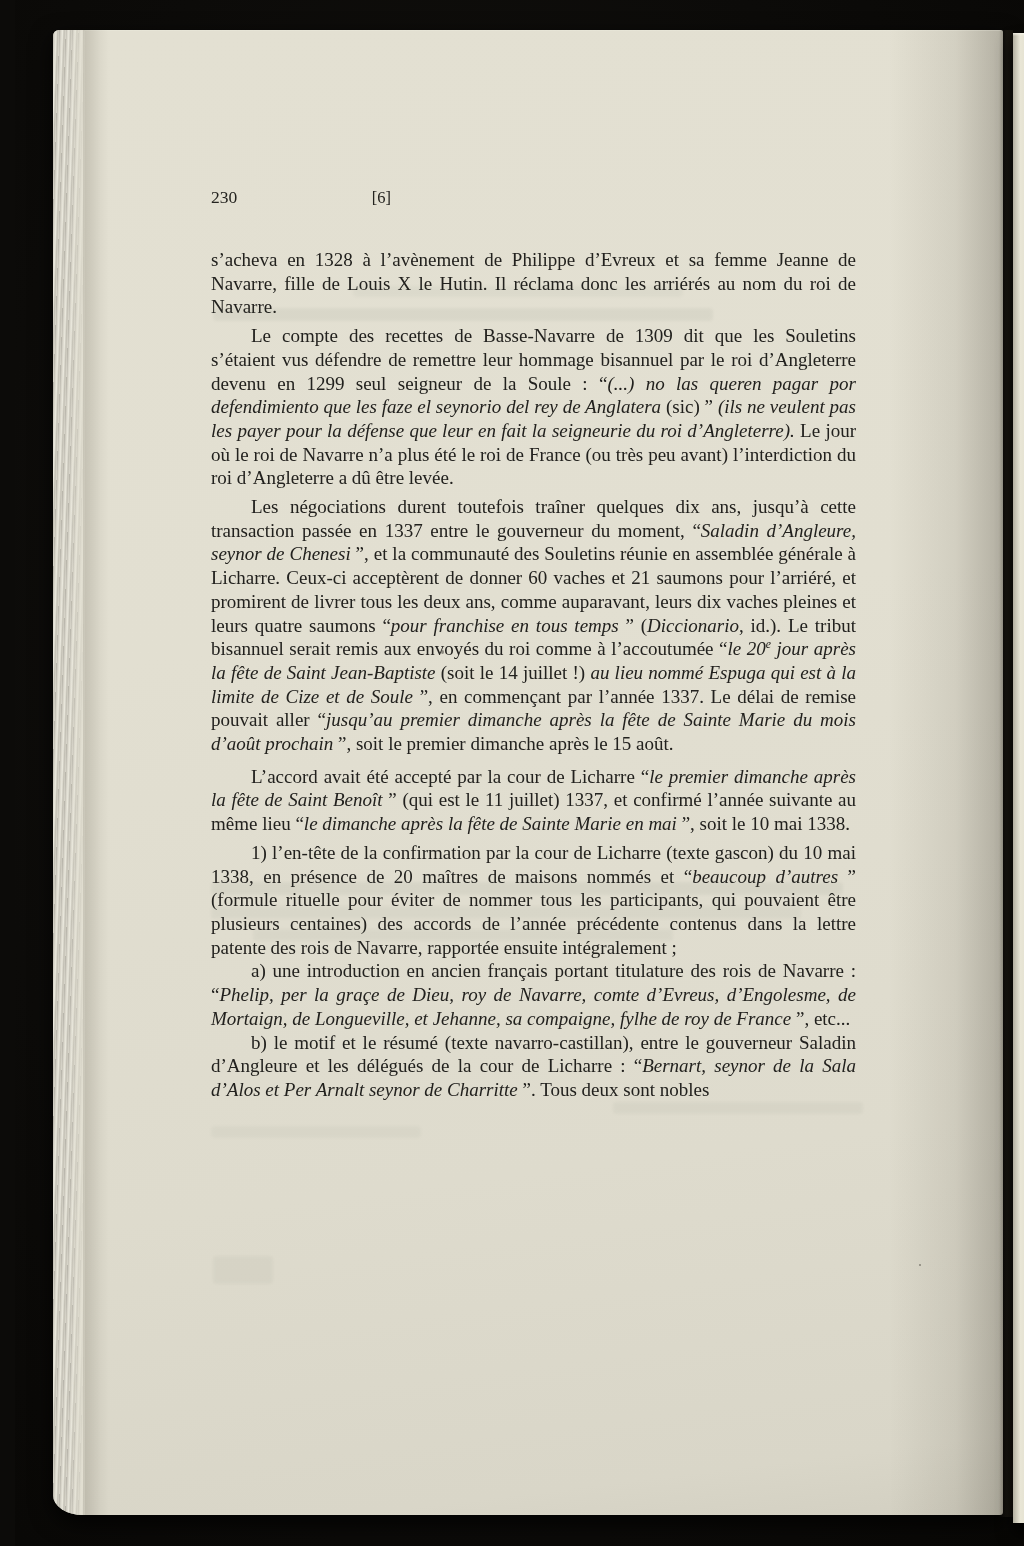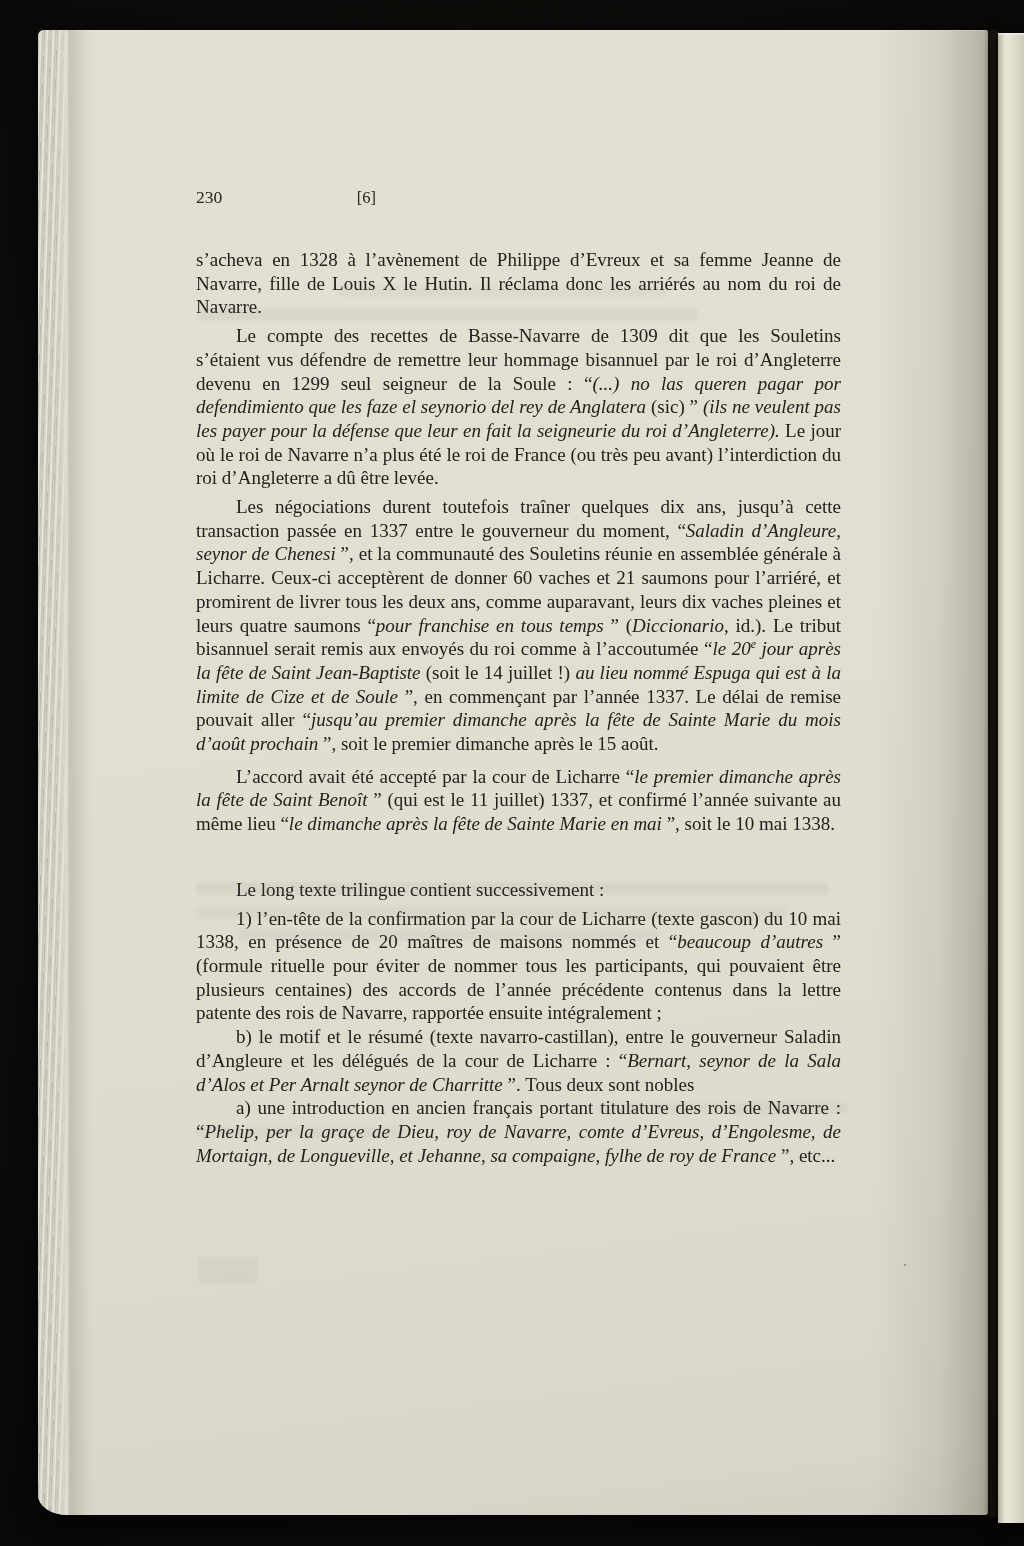--- a/index.html
+++ b/index.html
@@ -5,20 +5,21 @@
   html,body{margin:0;padding:0;}
   body{
     width:1024px;height:1546px;
     background:#0c0b09;
     font-family:"Liberation Serif","DejaVu Serif",serif;
     position:relative;overflow:hidden;
   }
   .scan{
     position:absolute;inset:0;
     background:radial-gradient(ellipse at 45% 42%, #14120f 0%, #0c0b09 62%, #080705 100%);
+    margin-left:15px;
   }
   
   .page{
     position:absolute;left:38px;top:30px;width:950px;height:1485px;
     background:
       linear-gradient(90deg, rgba(120,115,100,0.25) 0%, rgba(120,115,100,0) 5%),
       linear-gradient(90deg, rgba(70,64,50,0) 88%, rgba(70,64,50,0.10) 95%, rgba(55,50,38,0.28) 100%),
       linear-gradient(173deg, #e3e0d2 0%, #e2dfd1 40%, #dedbcd 75%, #d9d6c8 95%, #d2cfc1 100%);
     border-radius:6px 2px 3px 30px / 6px 2px 3px 20px;
     box-shadow:0 8px 22px rgba(0,0,0,0.85), 0 1px 0 rgba(245,243,232,0.25) inset;
@@ -94,24 +95,23 @@
     <div class="header">
       <span class="num">230</span>
       <span class="ref">[6]</span>
     </div>
 
     <div class="text-body" id="text-body">
         <p><span>s’acheva en 1328 à l’avènement de Philippe d’Evreux et sa femme Jeanne de Navarre, fille de Louis X le Hutin. Il réclama donc les arriérés au nom du roi de Navarre.</span></p>
         <p class="indent gap-xs"><span>Le compte des recettes de Basse-Navarre de 1309 dit que les Souletins s’étaient vus défendre de remettre leur hommage bisannuel par le roi d’Angleterre devenu en 1299 seul seigneur de la Soule : “</span><span class="it">(...) no las queren pagar por defendimiento que les faze el seynorio del rey de Anglatera</span><span> (sic) ” </span><span class="it">(ils ne veulent pas les payer pour la défense que leur en fait la seigneurie du roi d’Angleterre).</span><span> Le jour où le roi de Navarre n’a plus été le roi de France (ou très peu avant) l’interdiction du roi d’Angleterre a dû être levée.</span></p>
         <p class="indent gap-xs"><span>Les négociations durent toutefois traîner quelques dix ans, jusqu’à cette transaction passée en 1337 entre le gouverneur du moment, “</span><span class="it">Saladin d’Angleure, seynor de Chenesi</span><span> ”, et la communauté des Souletins réunie en assemblée générale à Licharre. Ceux-ci acceptèrent de donner 60 vaches et 21 saumons pour l’arriéré, et promirent de livrer tous les deux ans, comme auparavant, leurs dix vaches pleines et leurs quatre saumons “</span><span class="it">pour franchise en tous temps</span><span> ” (</span><span class="it">Diccionario</span><span>, id.). Le tribut bisannuel serait remis aux envoyés du roi comme à l’accoutumée “</span><span class="it">le 20</span><sup class="it">e</sup><span class="it"> jour après la fête de Saint Jean-Baptiste</span><span> (soit le 14 juillet !) </span><span class="it">au lieu nommé Espuga qui est à la limite de Cize et de Soule</span><span> ”, en commençant par l’année 1337. Le délai de remise pouvait aller “</span><span class="it">jusqu’au premier dimanche après la fête de Sainte Marie du mois d’août prochain</span><span> ”, soit le premier dimanche après le 15 août.</span></p>
         <p class="indent gap-sm"><span>L’accord avait été accepté par la cour de Licharre “</span><span class="it">le premier dimanche après la fête de Saint Benoît</span><span> ” (qui est le 11 juillet) 1337, et confirmé l’année suivante au même lieu “</span><span class="it">le dimanche après la fête de Sainte Marie en mai</span><span> ”, soit le 10 mai 1338.</span></p>
-        <p class="indent gap-lg"><span>Le long texte trilingue contient successivement :</span></p>
         <p class="indent gap-xs"><span>1) l’en-tête de la confirmation par la cour de Licharre (texte gascon) du 10 mai 1338, en présence de 20 maîtres de maisons nommés et “</span><span class="it">beaucoup d’autres</span><span> ” (formule rituelle pour éviter de nommer tous les participants, qui pouvaient être plusieurs centaines) des accords de l’année précédente contenus dans la lettre patente des rois de Navarre, rapportée ensuite intégralement ;</span></p>
+        <p class="indent"><span>a) une introduction en ancien français portant titulature des rois de Navarre : “</span><span class="it">Phelip, per la graçe de Dieu, roy de Navarre, comte d’Evreus, d’Engolesme, de Mortaign, de Longueville, et Jehanne, sa compaigne, fylhe de roy de France</span><span> ”, etc...</span></p>
         <p class="indent"><span>b) le motif et le résumé (texte navarro-castillan), entre le gouverneur Saladin d’Angleure et les délégués de la cour de Licharre : “</span><span class="it">Bernart, seynor de la Sala d’Alos et Per Arnalt seynor de Charritte</span><span> ”. Tous deux sont nobles</span></p>
-        <p class="indent"><span>a) une introduction en ancien français portant titulature des rois de Navarre : “</span><span class="it">Phelip, per la graçe de Dieu, roy de Navarre, comte d’Evreus, d’Engolesme, de Mortaign, de Longueville, et Jehanne, sa compaigne, fylhe de roy de France</span><span> ”, etc...</span></p>
       </div>
 
     <div class="smudge" style="left:160px;top:278px;width:500px;height:13px;"></div>
     <div class="smudge" style="left:300px;top:256px;width:330px;height:11px;opacity:0.045;"></div>
     <div class="smudge" style="left:158px;top:852px;width:632px;height:13px;"></div>
     <div class="smudge" style="left:158px;top:876px;width:590px;height:13px;opacity:0.05;"></div>
     <div class="smudge" style="left:200px;top:899px;width:420px;height:12px;opacity:0.05;"></div>
     <div class="smudge" style="left:560px;top:1072px;width:250px;height:12px;opacity:0.05;"></div>
     <div class="smudge" style="left:158px;top:1096px;width:210px;height:12px;opacity:0.045;"></div>
     <div class="smudge" style="left:160px;top:1226px;width:60px;height:28px;opacity:0.05;"></div>

